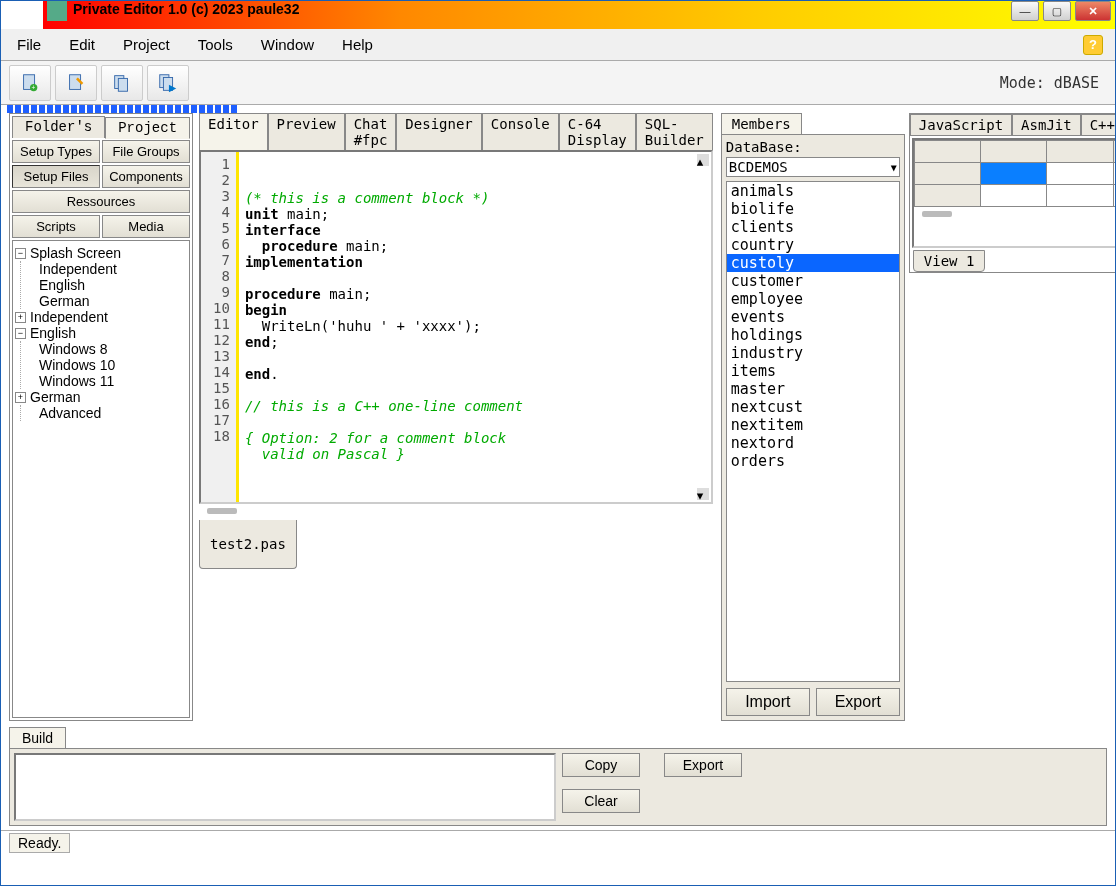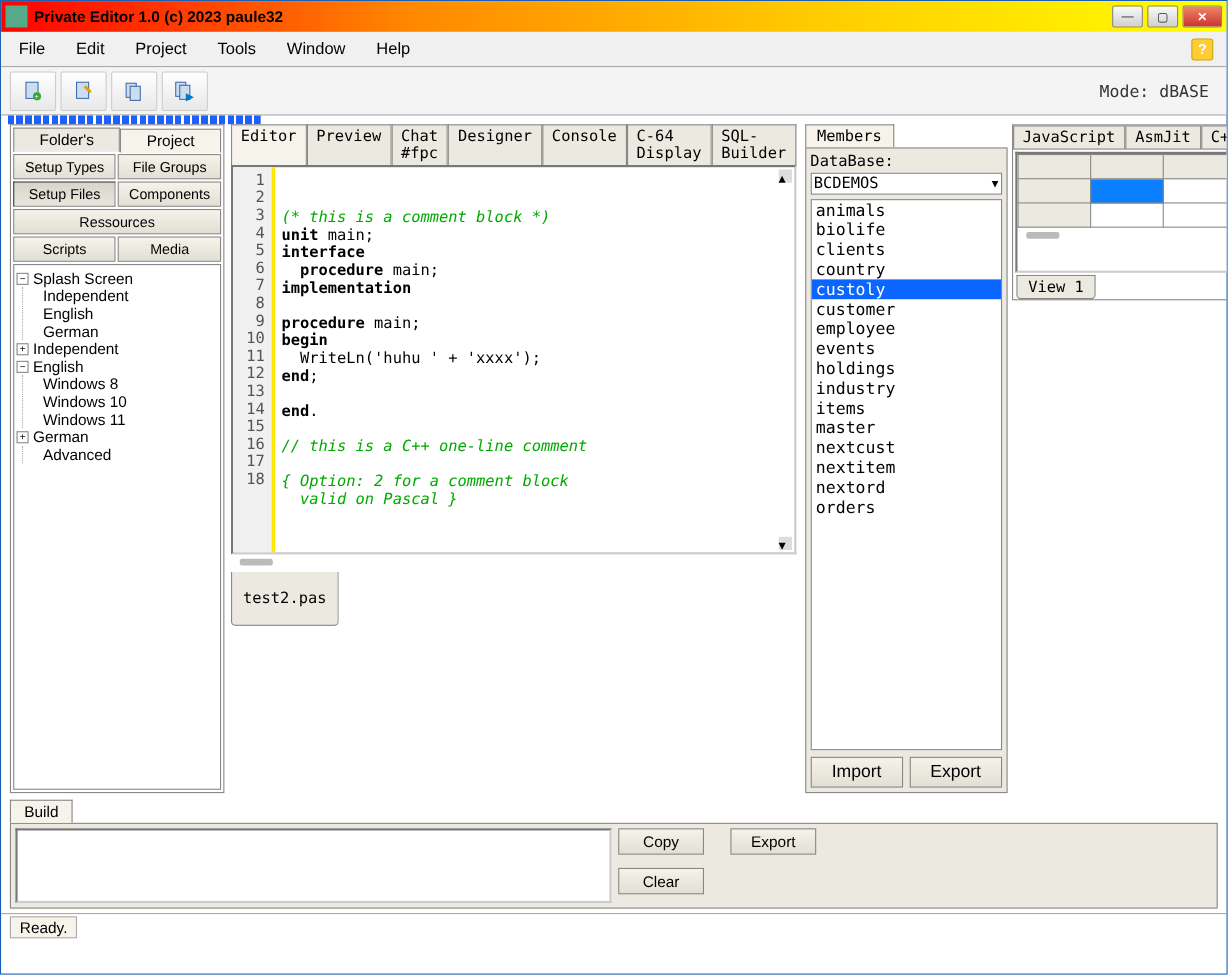--- a/index.html
+++ b/index.html
@@ -1,35 +1,35 @@
 <!DOCTYPE html>
 <html><head>
 <meta charset="utf-8">
 <style>
 * { box-sizing: border-box; margin: 0; padding: 0; }
 body { font-family: "Segoe UI", Tahoma, sans-serif; font-size: 13px; background: #fff; width: 1116px; height: 886px; overflow: hidden; border: 1px solid #1a5fb4; }
-.titlebar { height: 28px; background: linear-gradient(to right, #ff0000, #ff8800, #ffcc00, #ffff00); display: flex; align-items: center; padding: 0 4px; }
+.titlebar { height: 28px; background: linear-gradient(to right, #ff0000, #ff8800, #ffcc00, #ffff00); display: flex; padding: 0 4px; margin-left: 42px; }
 .titlebar .icon { width: 20px; height: 20px; margin-right: 6px; background: #5a8; }
 .titlebar .title { flex: 1; font-weight: bold; font-size: 14px; }
 .titlebar .winbtn { width: 28px; height: 20px; margin-left: 4px; border: 1px solid #888; background: linear-gradient(#fafafa,#d0d0d0); display: flex; align-items: center; justify-content: center; font-size: 11px; border-radius: 2px; cursor: pointer; }
 .titlebar .winbtn.min { color: #222; }
 .titlebar .winbtn.max { color: #222; }
 .titlebar .winbtn.close { background: linear-gradient(#e86,#c33); color: #fff; font-weight: bold; width: 36px; }
 .menubar { height: 32px; display: flex; align-items: center; padding: 0 16px; gap: 28px; border-bottom: 1px solid #aaa; background: #f0f0f0; position: relative; }
 .menubar .menuitem { cursor: pointer; font-size: 15px; }
 .menubar .help-badge { position: absolute; right: 12px; width: 20px; height: 20px; background: #fc3; border-radius: 3px; display:flex; align-items:center; justify-content:center; font-weight:bold; color:#fff; border:1px solid #ca0; }
 .toolbar { height: 44px; background: #f4f4f4; border-bottom: 1px solid #aaa; display:flex; align-items:center; padding: 0 8px; gap: 0; }
 .toolbar .tbtn { width: 42px; height: 36px; border: 1px solid #ccc; background: linear-gradient(#fff,#e8e8e8); margin-right: 4px; display:flex; align-items:center; justify-content:center; border-radius:2px; cursor:pointer; }
 .toolbar .tbtn svg { width:22px; height:22px; }
 .toolbar .mode { margin-left:auto; font-family: monospace; font-size: 15px; color:#333; padding-right:8px; }
 .dots { height: 8px; background: repeating-linear-gradient(to right, #1e5fff 0 6px, #fff 6px 8px); width: 230px; margin-left:6px; }
 .main { display:flex; height: 608px; padding: 0 8px; gap: 6px; }
 .leftpanel { width: 258px; display:flex; flex-direction:column; border:1px solid #888; padding: 2px; }
 .tabrow { display:flex; }
-.tab { border:1px solid #888; padding: 2px 23px; background: #ece9e0; font-size:14px; cursor:pointer; border-bottom:none; }
+.tab { border:1px solid #888; padding: 2px 12px; background: #ece9e0; font-size:14px; cursor:pointer; border-bottom:none;font-family:Liberation Mono, monospace; }
 .tab.active { background: #f5f3ea; border-bottom: 1px solid #f5f3ea; position:relative; top:1px; }
 .btnrow { display:flex; gap:2px; margin-top:2px; }
 .fbtn { flex:1; border:1px solid #888; background: linear-gradient(#f5f3ea,#e2dfd4); padding: 3px 4px; text-align:center; font-size:13px; cursor:pointer; }
 .fbtn.pressed { background: linear-gradient(#d8d5ca,#e8e5da); border-style:inset; }
 .fbtn.full { width:100%; }
 .tree { flex:1; border:1px solid #888; margin-top:2px; background:#fff; overflow:auto; padding:4px 2px; font-size:14px; }
 .tree-node { display:flex; align-items:center; white-space:nowrap; }
 .tree-toggle { width:11px; height:11px; border:1px solid #888; display:inline-flex; align-items:center; justify-content:center; font-size:9px; line-height:1; margin-right:4px; cursor:pointer; background:#fff; }
 .tree-children { padding-left: 18px; border-left:1px dotted #aaa; margin-left:5px; }
 .centerpanel { flex:1; display:flex; flex-direction:row; gap:4px; }

